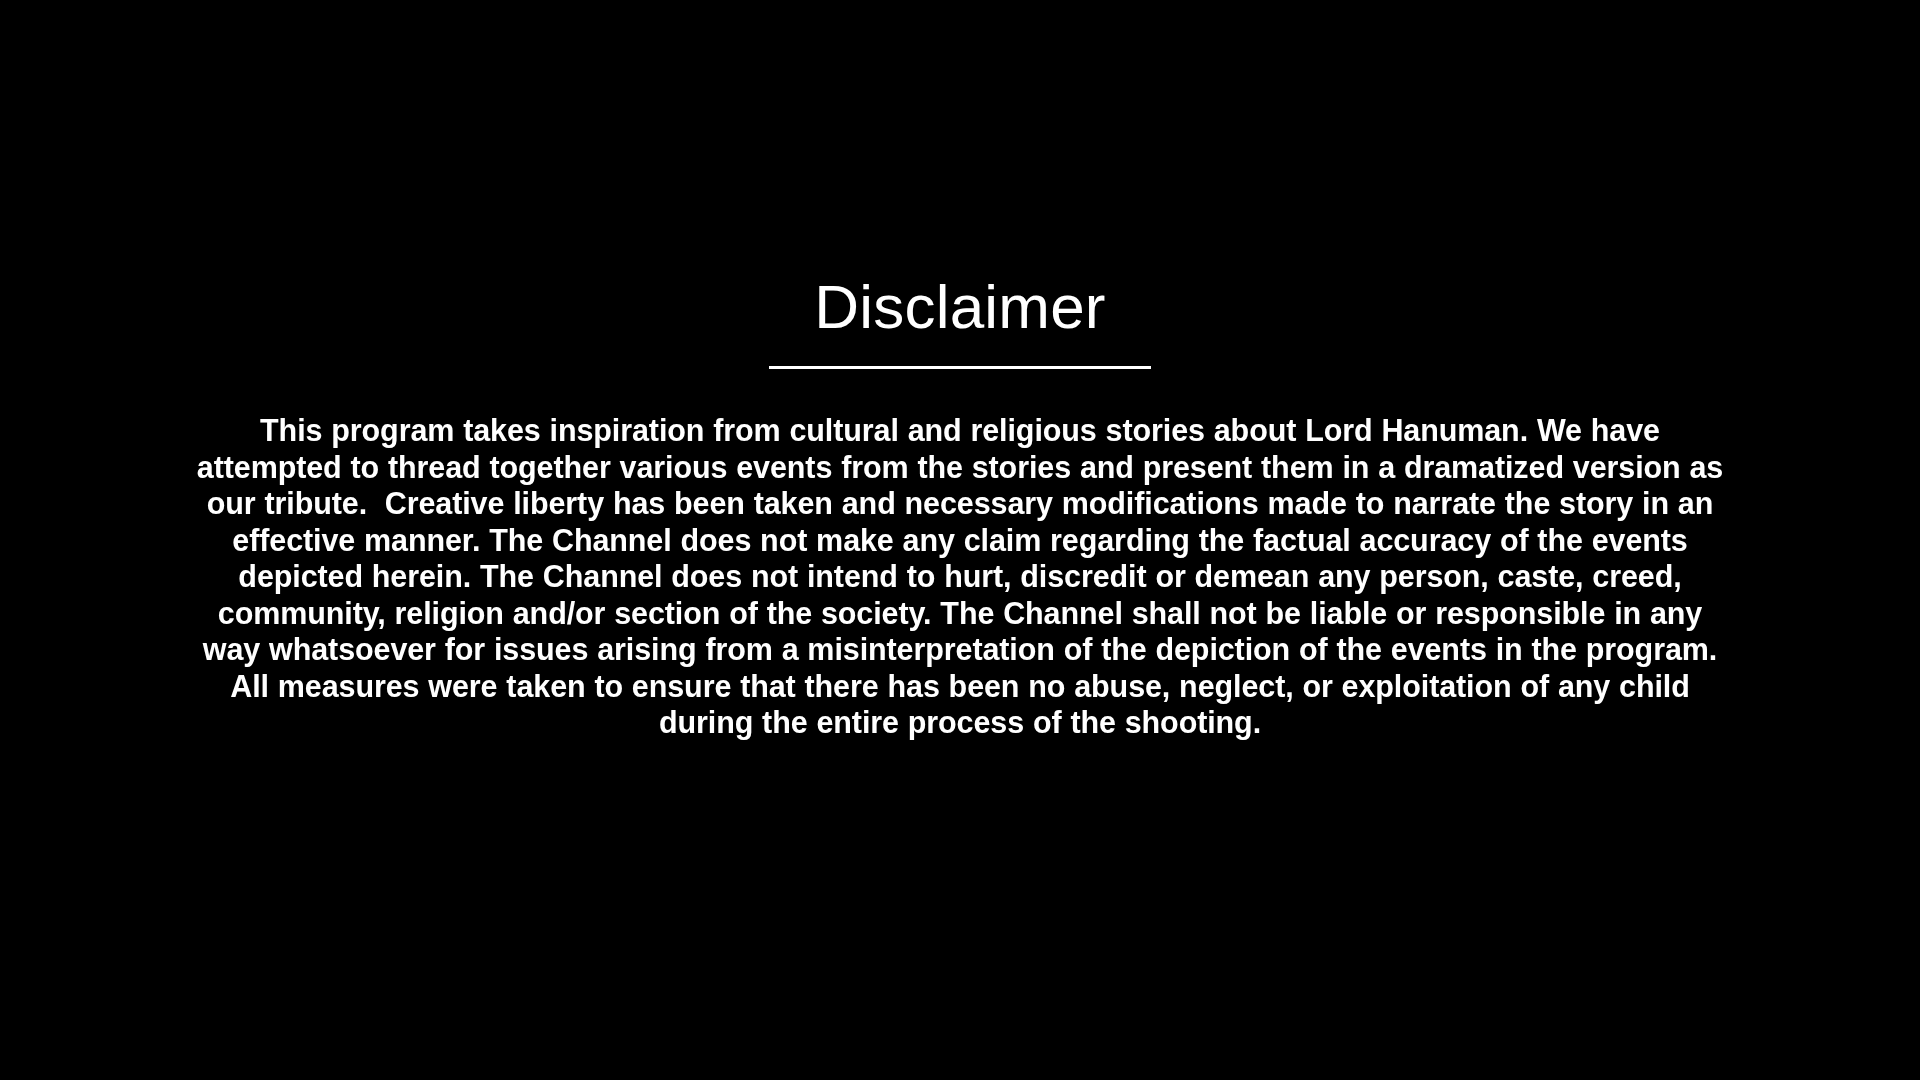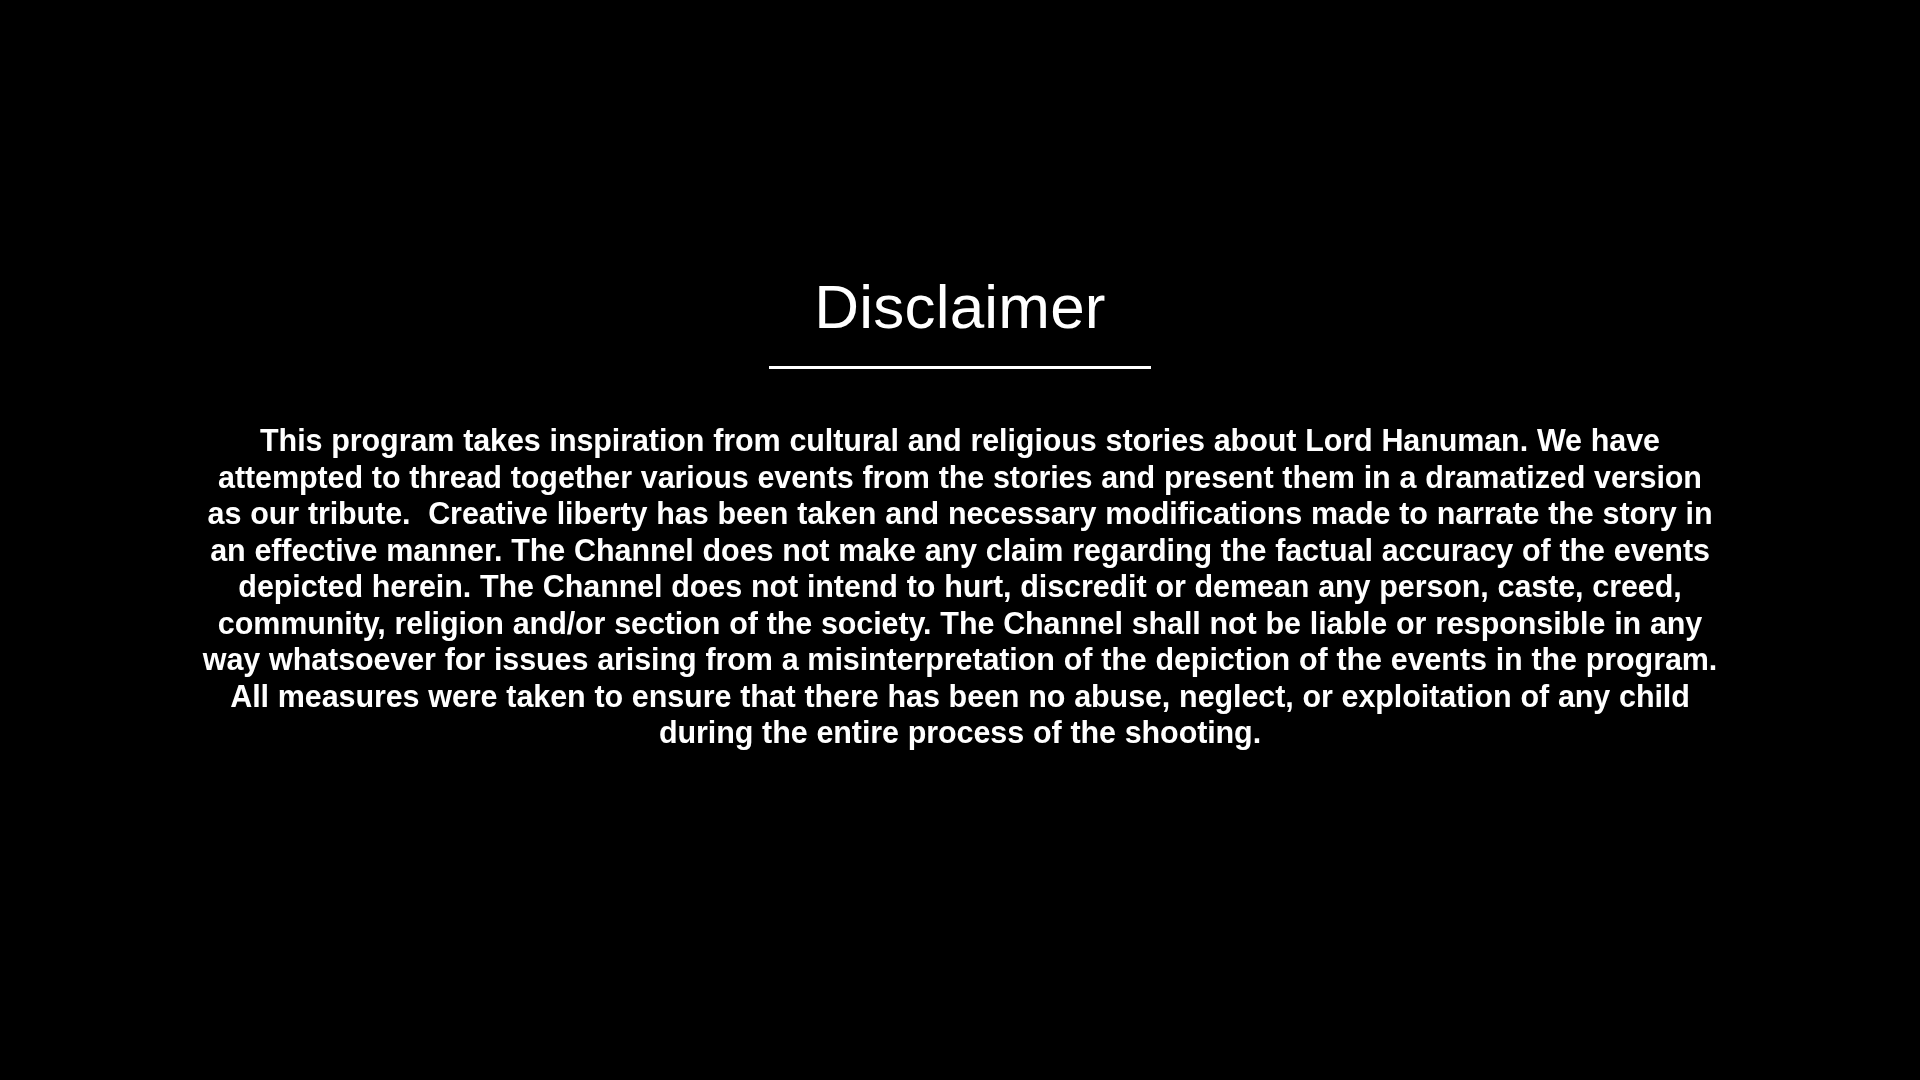--- a/index.html
+++ b/index.html
@@ -61,21 +61,21 @@
     text-align: center;
   }
 
   .body-text {
     font-family: "Liberation Sans", sans-serif;
     font-weight: 700;
     font-size: 30.5px;
     line-height: 36.5px;
     color: #ffffff;
     letter-spacing: -0.1px;
-    margin: 10px;
+    margin: 0;
     white-space: pre-wrap;
     word-spacing: 0.5px;
   }
 </style>
 </head>
 <body>
 
 <div id="slide">
 
   <div class="title-block">

